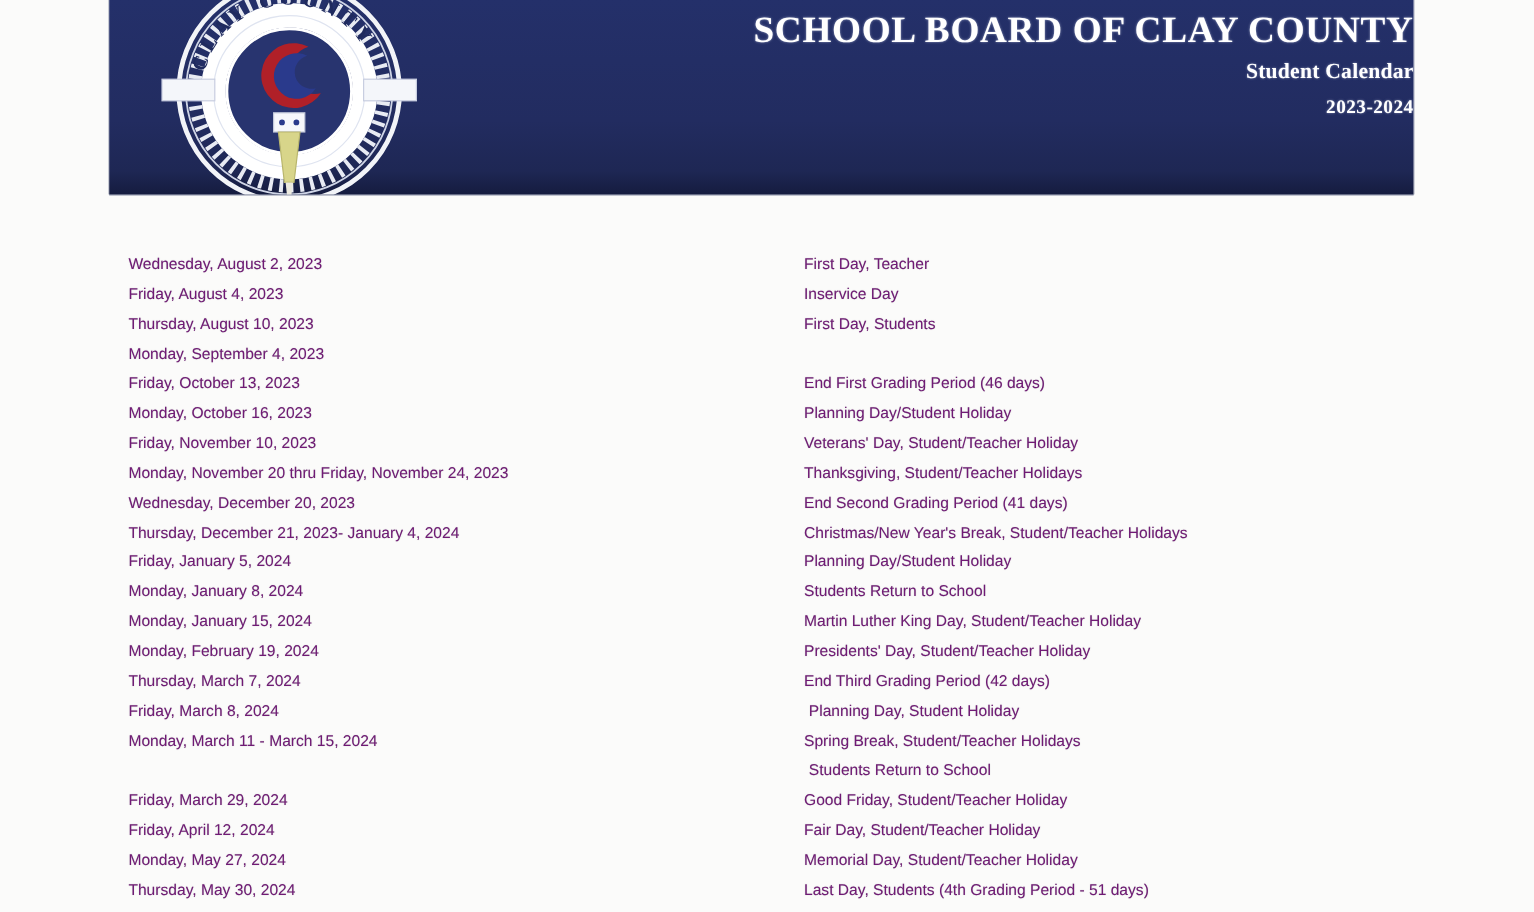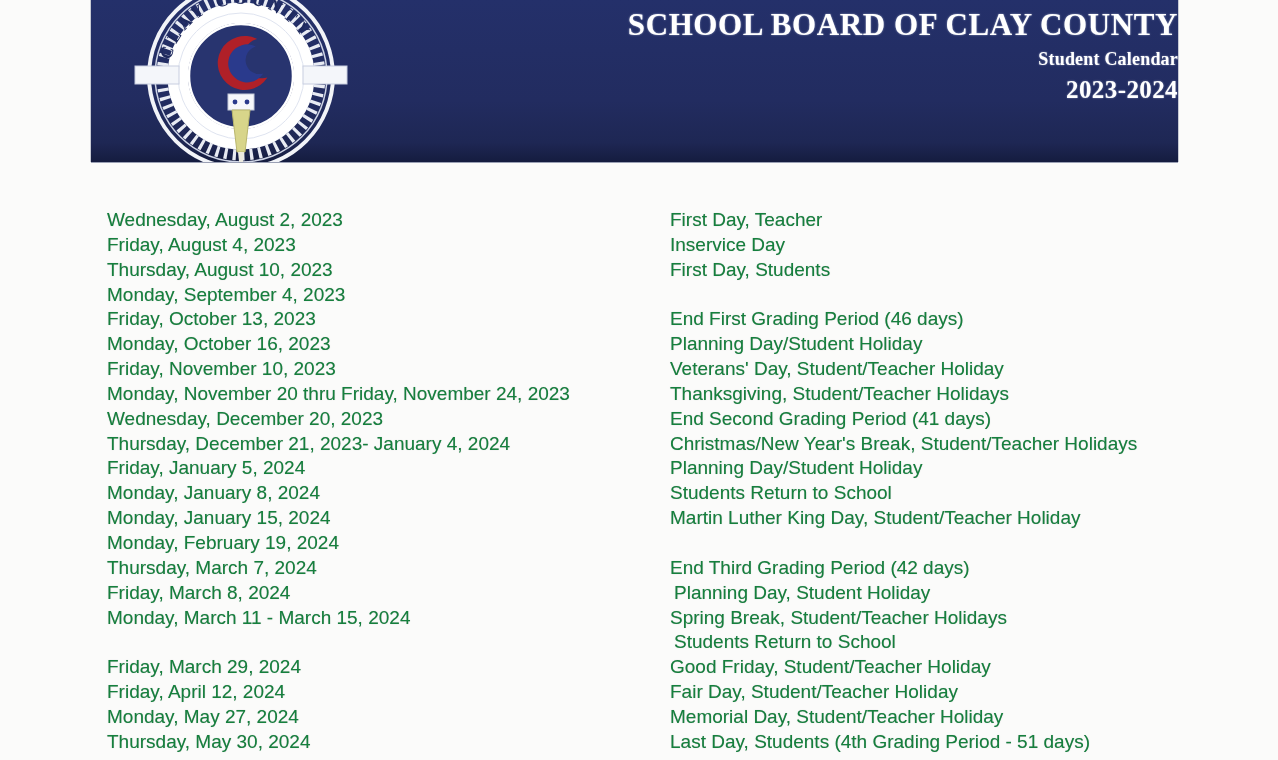--- a/index.html
+++ b/index.html
@@ -62,21 +62,21 @@
     text-shadow: 0 0 2px rgba(220,226,245,0.65);
   }
   .title-sub {
     font-size: 18px;
     font-weight: bold;
     line-height: 31px;
     letter-spacing: 0.2px;
     text-shadow: 0 0 2px rgba(220,226,245,0.55);
   }
   .title-years {
-    font-size: 25px;
+    font-size: 16px;
     font-weight: bold;
     line-height: 30px;
     letter-spacing: 0.4px;
     text-shadow: 0 0 2px rgba(220,226,245,0.55);
   }
 
   
   .calendar {
     position: absolute;
     left: 0;
@@ -85,23 +85,23 @@
   }
   .cal-row {
     position: relative;
     height: 24.85px;
     white-space: nowrap;
   }
   .cal-date,
   .cal-desc {
     position: absolute;
     top: 0;
-    font-size: 19px;
+    font-size: 13px;
     line-height: 24.85px;
-    color: #15803d;
+    color: #701a75;
     font-family: "Liberation Sans", sans-serif;
     text-shadow: 0 0 0.8px rgba(120,120,125,0.55);
   }
   .cal-date { left: 107px; }
   .cal-desc { left: 670px; }
   .cal-desc.indent { left: 674px; }
 </style>
 </head>
 <body>
 
@@ -205,20 +205,21 @@
     <div class="cal-row">
       <span class="cal-date">Monday, January 8, 2024</span>
       <span class="cal-desc">Students Return to School</span>
     </div>
     <div class="cal-row">
       <span class="cal-date">Monday, January 15, 2024</span>
       <span class="cal-desc">Martin Luther King Day, Student/Teacher Holiday</span>
     </div>
     <div class="cal-row">
       <span class="cal-date">Monday, February 19, 2024</span>
+      <span class="cal-desc">Presidents' Day, Student/Teacher Holiday</span>
     </div>
     <div class="cal-row">
       <span class="cal-date">Thursday, March 7, 2024</span>
       <span class="cal-desc">End Third Grading Period (42 days)</span>
     </div>
     <div class="cal-row">
       <span class="cal-date">Friday, March 8, 2024</span>
       <span class="cal-desc indent">Planning Day, Student Holiday</span>
     </div>
     <div class="cal-row">

